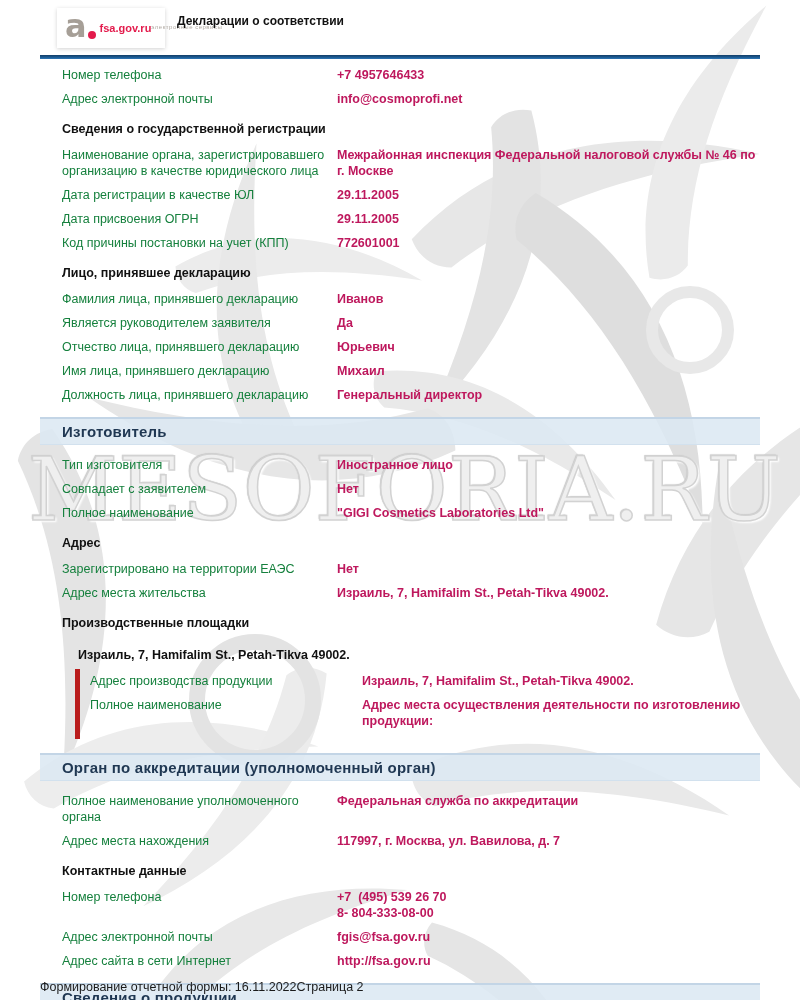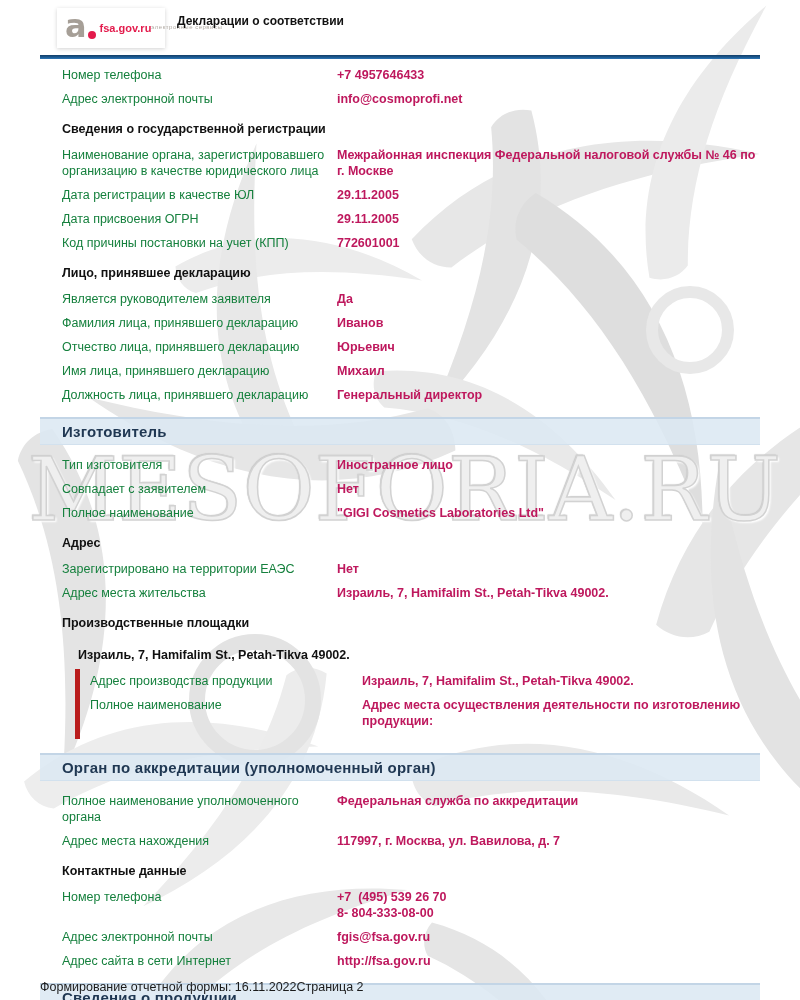--- a/index.html
+++ b/index.html
@@ -153,26 +153,26 @@
         <div class="row">
           <span class="lbl">Дата присвоения ОГРН</span>
           <span class="val">29.11.2005</span>
         </div>
         <div class="row">
           <span class="lbl">Код причины постановки на учет (КПП)</span>
           <span class="val">772601001</span>
         </div>
         <div class="subheader">Лицо, принявшее декларацию</div>
         <div class="row">
+          <span class="lbl">Фамилия лица, принявшего декларацию</span>
+          <span class="val">Иванов</span>
+        </div>
+        <div class="row">
           <span class="lbl">Является руководителем заявителя</span>
           <span class="val">Да</span>
-        </div>
-        <div class="row">
-          <span class="lbl">Фамилия лица, принявшего декларацию</span>
-          <span class="val">Иванов</span>
         </div>
         <div class="row">
           <span class="lbl">Отчество лица, принявшего декларацию</span>
           <span class="val">Юрьевич</span>
         </div>
         <div class="row">
           <span class="lbl">Имя лица, принявшего декларацию</span>
           <span class="val">Михаил</span>
         </div>
         <div class="row">

